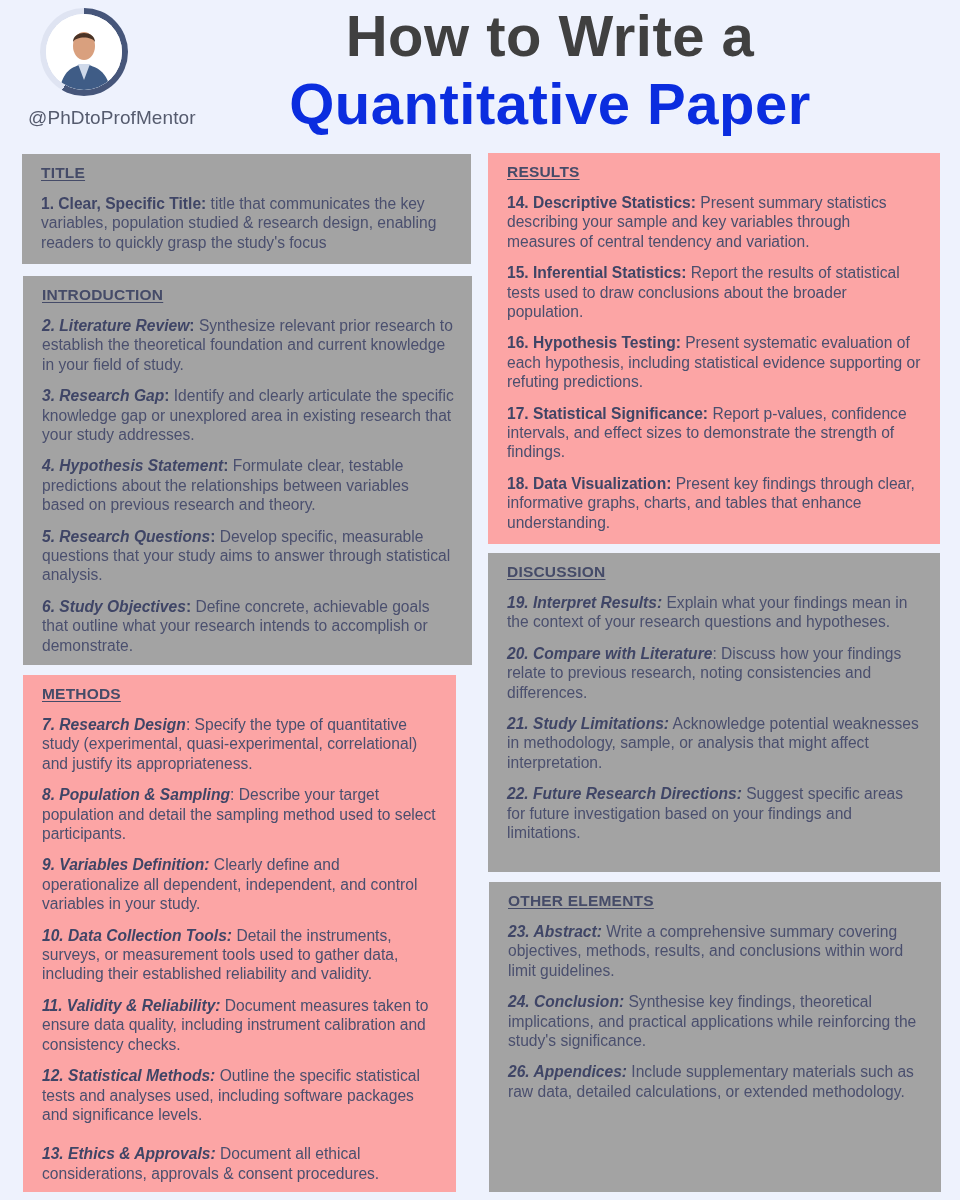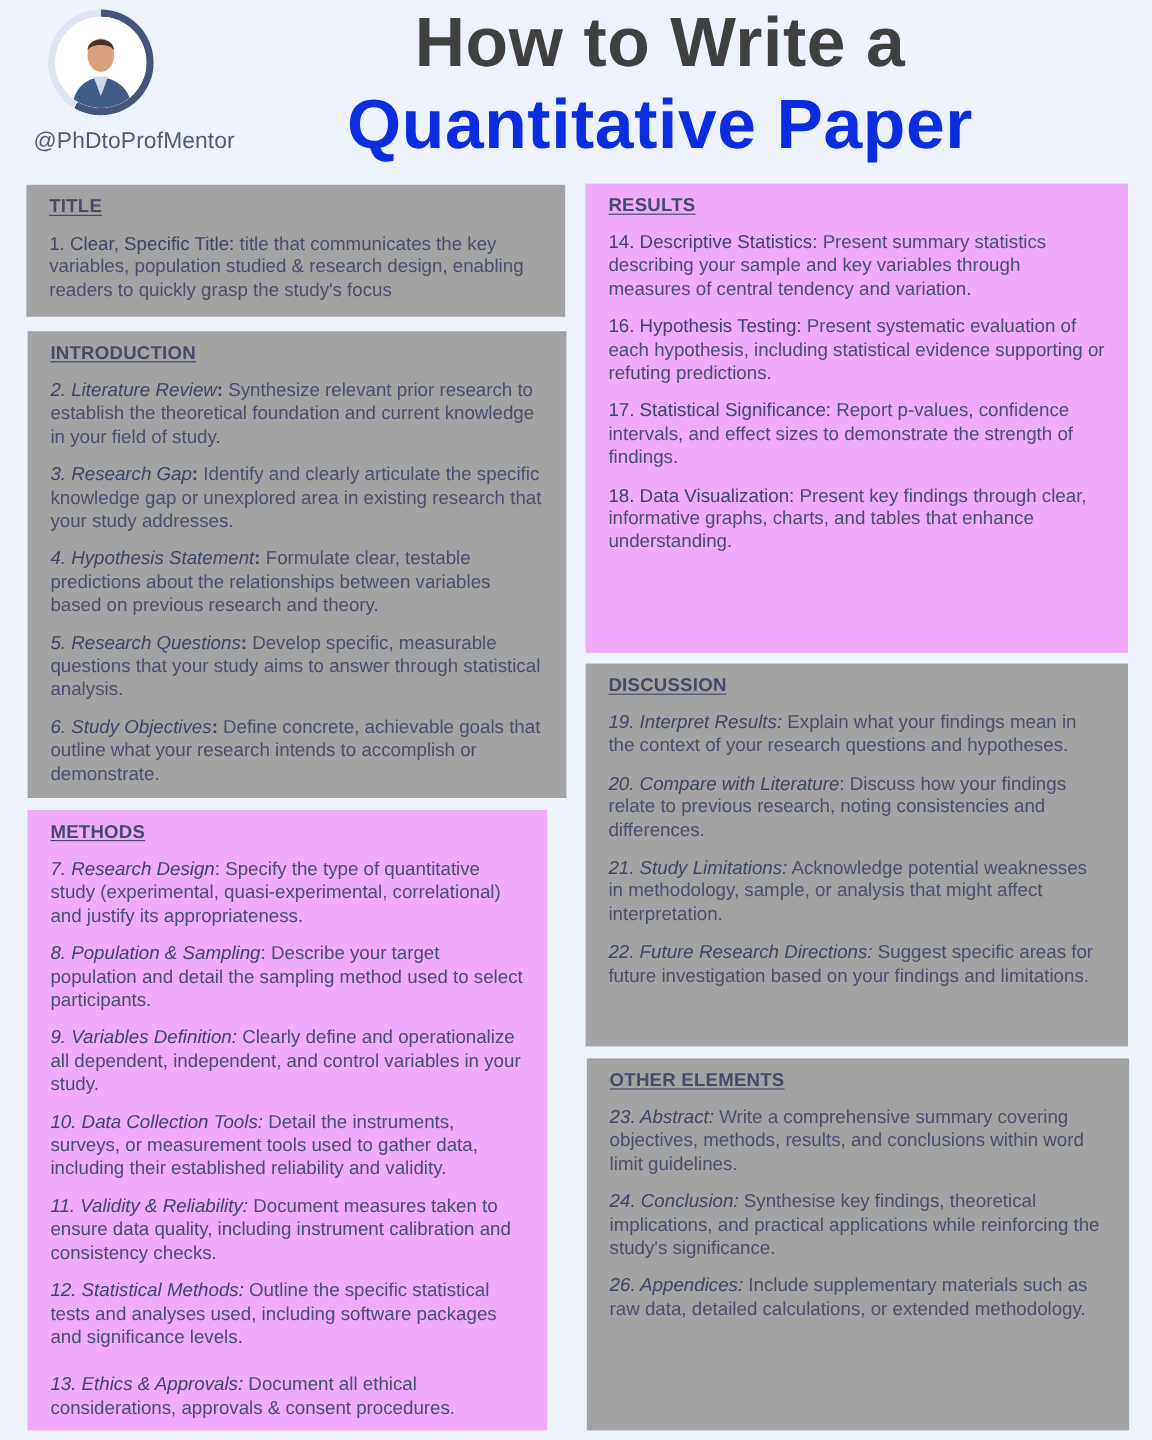--- a/index.html
+++ b/index.html
@@ -31,29 +31,29 @@
     }
     .title-line2 {
       position: absolute; left: 200px; top: 72px; width: 700px; text-align: center;
       font-size: 58px; font-weight: bold; color: #0b2ddf; letter-spacing: 0.5px; line-height: 64px;
     }
     .box {
       position: absolute; box-sizing: border-box;
       padding: 10px 18px 0 19px;
     }
     .box.blue { background: #a3a3a3; }
-    .box.pink { background: #f0abfc; }
+    .box.pink { background: #fca5a5; }
     .box h2 {
       margin: 0 0 12px 0; font-size: 15.5px; font-weight: bold; color: #454b68;
       text-decoration: underline; text-underline-offset: 2px; letter-spacing: 0.2px;
     }
     .item {
       margin: 0 0 12px 0; font-size: 15.6px; line-height: 19.4px; color: #4a4f6e;
     }
-    .item .label { font-weight: normal; color: #3f4566; }
+    .item .label { font-weight: bold; color: #3f4566; }
     .item.italic .label { font-style: italic; }
     .item .sep { font-weight: bold; color: #3f4566; }
   </style>
 </head>
 <body>
 
 <div class="header">
   <div class="avatar-wrap">
     <div class="avatar">
       <svg viewBox="0 0 76 76">
@@ -91,20 +91,21 @@
   <p class="item italic"><span class="label">9. Variables Definition:</span><span> Clearly define and operationalize all dependent, independent, and control variables in your study.</span></p>
   <p class="item italic"><span class="label">10. Data Collection Tools:</span><span> Detail the instruments, surveys, or measurement tools used to gather data, including their established reliability and validity.</span></p>
   <p class="item italic"><span class="label">11. Validity &amp; Reliability:</span><span> Document measures taken to ensure data quality, including instrument calibration and consistency checks.</span></p>
   <p class="item italic" style="margin-bottom:20px;"><span class="label">12. Statistical Methods:</span><span> Outline the specific statistical tests and analyses used, including software packages and significance levels.</span></p>
   <p class="item italic"><span class="label">13. Ethics &amp; Approvals:</span><span> Document all ethical considerations, approvals &amp; consent procedures.</span></p>
 </div>
 
 <div class="box pink" style="left:488px; top:153px; width:452px; height:391px;">
   <h2>RESULTS</h2>
   <p class="item"><span class="label">14. Descriptive Statistics:</span><span> Present summary statistics describing your sample and key variables through measures of central tendency and variation.</span></p>
+  <p class="item"><span class="label">15. Inferential Statistics:</span><span> Report the results of statistical tests used to draw conclusions about the broader population.</span></p>
   <p class="item"><span class="label">16. Hypothesis Testing:</span><span> Present systematic evaluation of each hypothesis, including statistical evidence supporting or refuting predictions.</span></p>
   <p class="item"><span class="label">17. Statistical Significance:</span><span> Report p-values, confidence intervals, and effect sizes to demonstrate the strength of findings.</span></p>
   <p class="item"><span class="label">18. Data Visualization:</span><span> Present key findings through clear, informative graphs, charts, and tables that enhance understanding.</span></p>
 </div>
 
 <div class="box blue" style="left:488px; top:553px; width:452px; height:319px;">
   <h2>DISCUSSION</h2>
   <p class="item italic"><span class="label">19. Interpret Results:</span><span> Explain what your findings mean in the context of your research questions and hypotheses.</span></p>
   <p class="item italic"><span class="label">20. Compare with Literature</span><span>:</span><span> Discuss how your findings relate to previous research, noting consistencies and differences.</span></p>
   <p class="item italic"><span class="label">21. Study Limitations:</span><span> Acknowledge potential weaknesses in methodology, sample, or analysis that might affect interpretation.</span></p>

